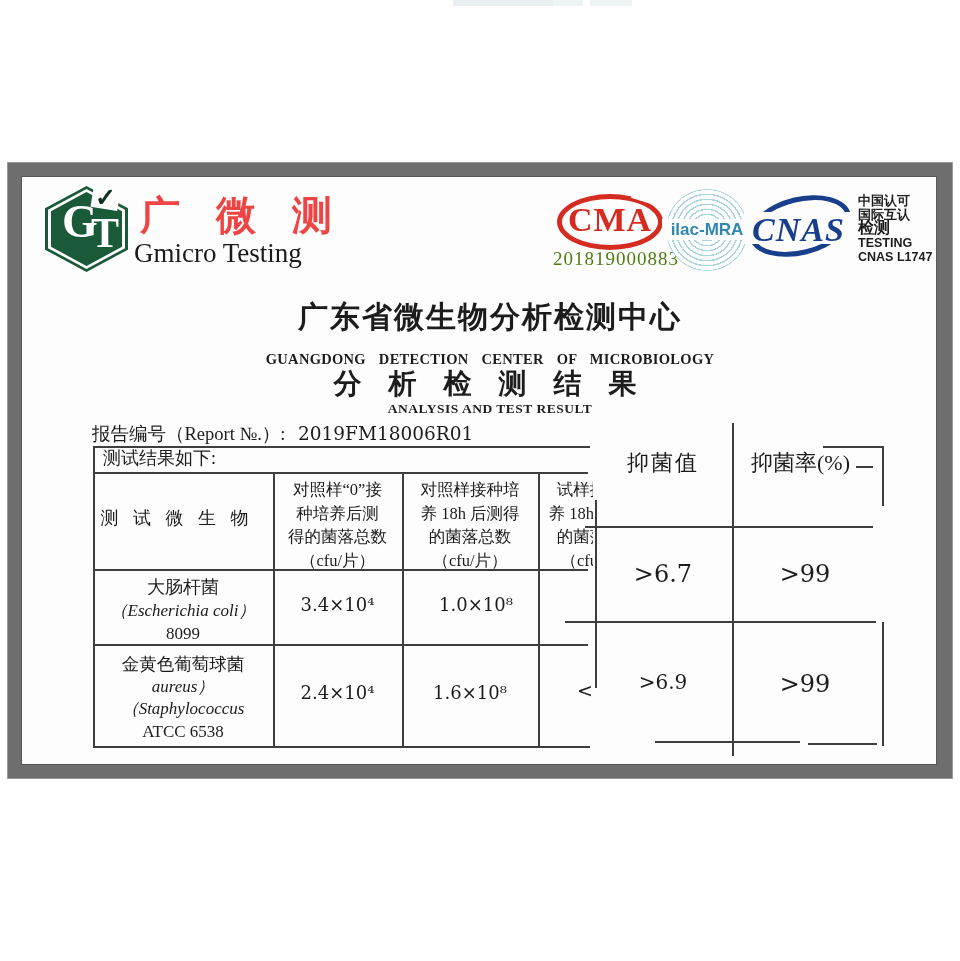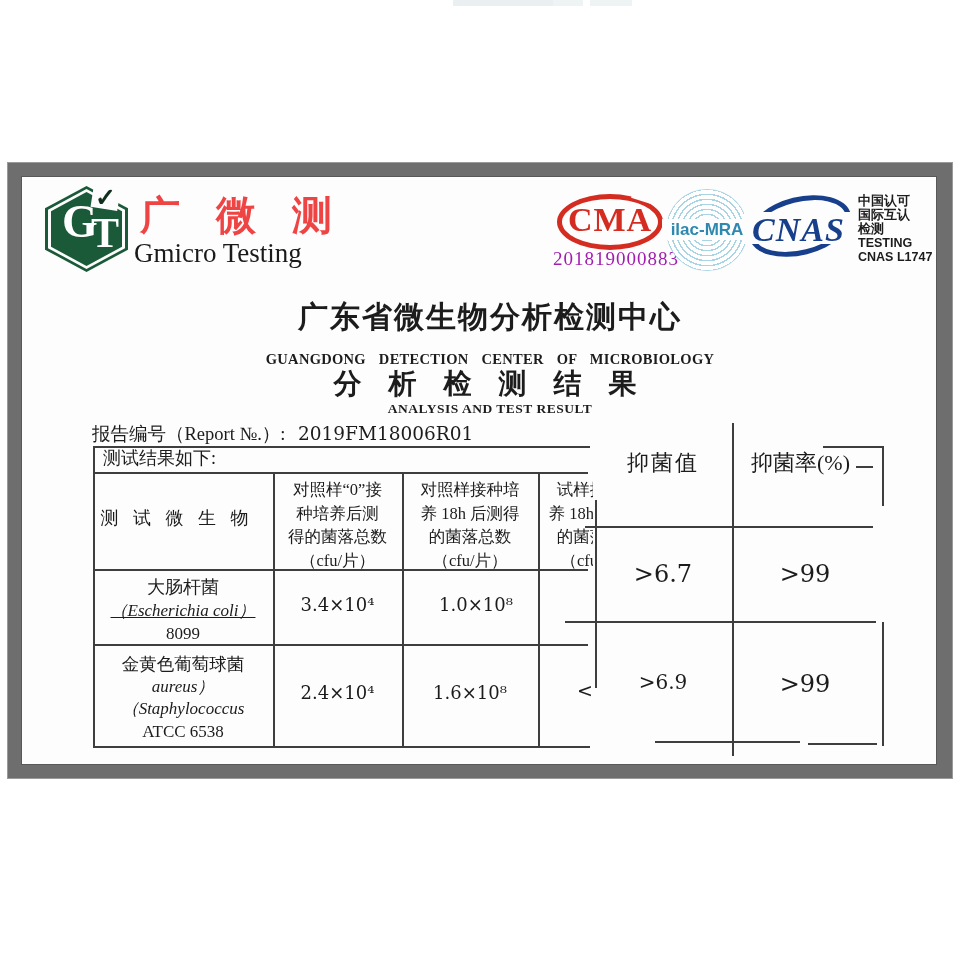--- a/index.html
+++ b/index.html
@@ -36,34 +36,34 @@
 <div class="abs z2" style="left:91px;top:212px;font-size:42px;font-weight:bold;color:#ffffff;line-height:1;">T</div>
 <div class="abs z2" style="left:92px;top:188px;width:27px;height:21px;background:#fdfdfd;transform:rotate(9deg);"></div>
 <div class="abs z2" style="left:95px;top:185px;font-size:25px;font-weight:bold;color:#10301f;line-height:1;">✓</div>
 <div class="abs z1" style="left:132px;top:196px;font-size:40px;font-weight:600;letter-spacing:13px;line-height:1;color:#ef4444;margin-left:8px;">广 微 测</div>
 <div class="abs z1" style="left:134px;top:240px;font-size:27px;line-height:1;color:#1a1a1a;">Gmicro Testing</div>
 
 <div class="abs z1" style="left:557px;top:194px;width:106px;height:56px;border:5px solid #d42c20;border-radius:50%;box-sizing:border-box;"></div>
 <div class="abs z1" style="left:632px;top:192px;width:20px;height:9px;background:#fdfdfd;transform:rotate(18deg);"></div>
 <div class="abs z1" style="left:566px;top:246px;width:20px;height:9px;background:#fdfdfd;transform:rotate(18deg);"></div>
 <div class="abs z2 ctr" style="left:557px;top:203px;width:106px;font-size:34px;font-weight:bold;color:#d42c20;letter-spacing:1px;line-height:1;">CMA</div>
-<div class="abs z1" style="left:553px;top:249px;font-size:19px;color:#a21caf;letter-spacing:1px;line-height:1;">201819000883</div>
+<div class="abs z1" style="left:553px;top:249px;font-size:19px;color:#4d7c0f;letter-spacing:1px;line-height:1;">201819000883</div>
 
 <div class="abs z1" style="left:666px;top:189px;width:82px;height:82px;border-radius:50%;background:repeating-radial-gradient(circle at 50% 50%, #a9d4e4 0 1.5px, #ffffff 1.5px 5px);"></div>
 <div class="abs z2" style="left:662px;top:219px;width:90px;height:21px;background:#fdfdfd;"></div>
 <div class="abs z2 ctr sans" style="left:662px;top:221px;width:90px;font-size:17px;font-weight:bold;color:#2f88b0;line-height:1;">ilac-MRA</div>
 
 <div class="abs z1" style="left:748px;top:197px;width:104px;height:58px;border:5px solid #173f8c;border-radius:50%;box-sizing:border-box;transform:rotate(-14deg);"></div>
 <div class="abs z2" style="left:744px;top:212px;width:112px;height:32px;background:#fdfdfd;"></div>
 <div class="abs z2" style="left:752px;top:213px;font-size:34px;font-weight:bold;font-style:italic;color:#173f8c;letter-spacing:1px;line-height:1;">CNAS</div>
 
 <div class="abs z1" style="left:858px;top:194px;line-height:14px;">
   <div style="font-size:13px;font-weight:700;">中国认可</div>
   <div style="font-size:13px;font-weight:700;">国际互认</div>
-  <div style="font-size:13px;font-weight:700;">检测</div>
+  <div style="font-size:16px;font-weight:700;font-family:Liberation Mono, monospace;">检测</div>
   <div class="sans" style="font-size:12.5px;font-weight:700;">TESTING</div>
   <div class="sans" style="font-size:12.5px;font-weight:700;">CNAS L1747</div>
 </div>
 
 <div class="abs ctr z1" style="left:30px;top:299px;width:920px;font-size:30px;font-weight:700;letter-spacing:2px;line-height:1.2;">广东省微生物分析检测中心</div>
 <div class="abs ctr z1" style="left:30px;top:352px;width:920px;font-size:14.5px;font-weight:700;word-spacing:9px;letter-spacing:0.3px;line-height:1;">GUANGDONG DETECTION CENTER OF MICROBIOLOGY</div>
 <div class="abs ctr z1" style="left:30px;top:367px;width:920px;font-size:28px;font-weight:700;letter-spacing:10px;line-height:1.2;">分 析 检 测 结 果</div>
 <div class="abs ctr z1" style="left:30px;top:402px;width:920px;font-size:13.5px;font-weight:700;letter-spacing:0.5px;line-height:1;">ANALYSIS AND TEST RESULT</div>
 
 <div class="abs z1" style="left:92px;top:425px;font-size:18.5px;line-height:1;">
@@ -101,21 +101,21 @@
 
 <div class="abs ctr clines z2" style="left:528px;top:478px;width:140px;font-size:16.5px;line-height:23.5px;">
   <div>试样接种培</div>
   <div>养 18h 后测得</div>
   <div>的菌落总数</div>
   <div>（cfu/片）</div>
 </div>
 
 <div class="abs ctr clines z2" style="left:93px;top:576px;width:180px;line-height:23px;text-align:center;">
   <div style="font-size:18px;">大肠杆菌</div>
-  <div class="ital" style="font-size:17px;text-decoration:underline;">（Escherichia coli）</div>
+  <div class="ital" style="font-size:17px;">（Escherichia coli）</div>
   <div style="font-size:17px;">8099</div>
 </div>
 <div class="abs ctr val z2" style="left:273px;top:596px;width:129px;font-size:18px;line-height:1;">3.4×10⁴</div>
 <div class="abs ctr val z2" style="left:402px;top:596px;width:148px;font-size:18px;line-height:1;">1.0×10⁸</div>
 
 <div class="abs ctr clines z2" style="left:93px;top:653px;width:180px;line-height:22.5px;">
   <div style="font-size:17.5px;">金黄色葡萄球菌</div>
   <div class="ital" style="font-size:17px;">aureus）</div>
   <div class="ital" style="font-size:17px;">（Staphylococcus</div>
   <div style="font-size:17px;">ATCC 6538</div>

